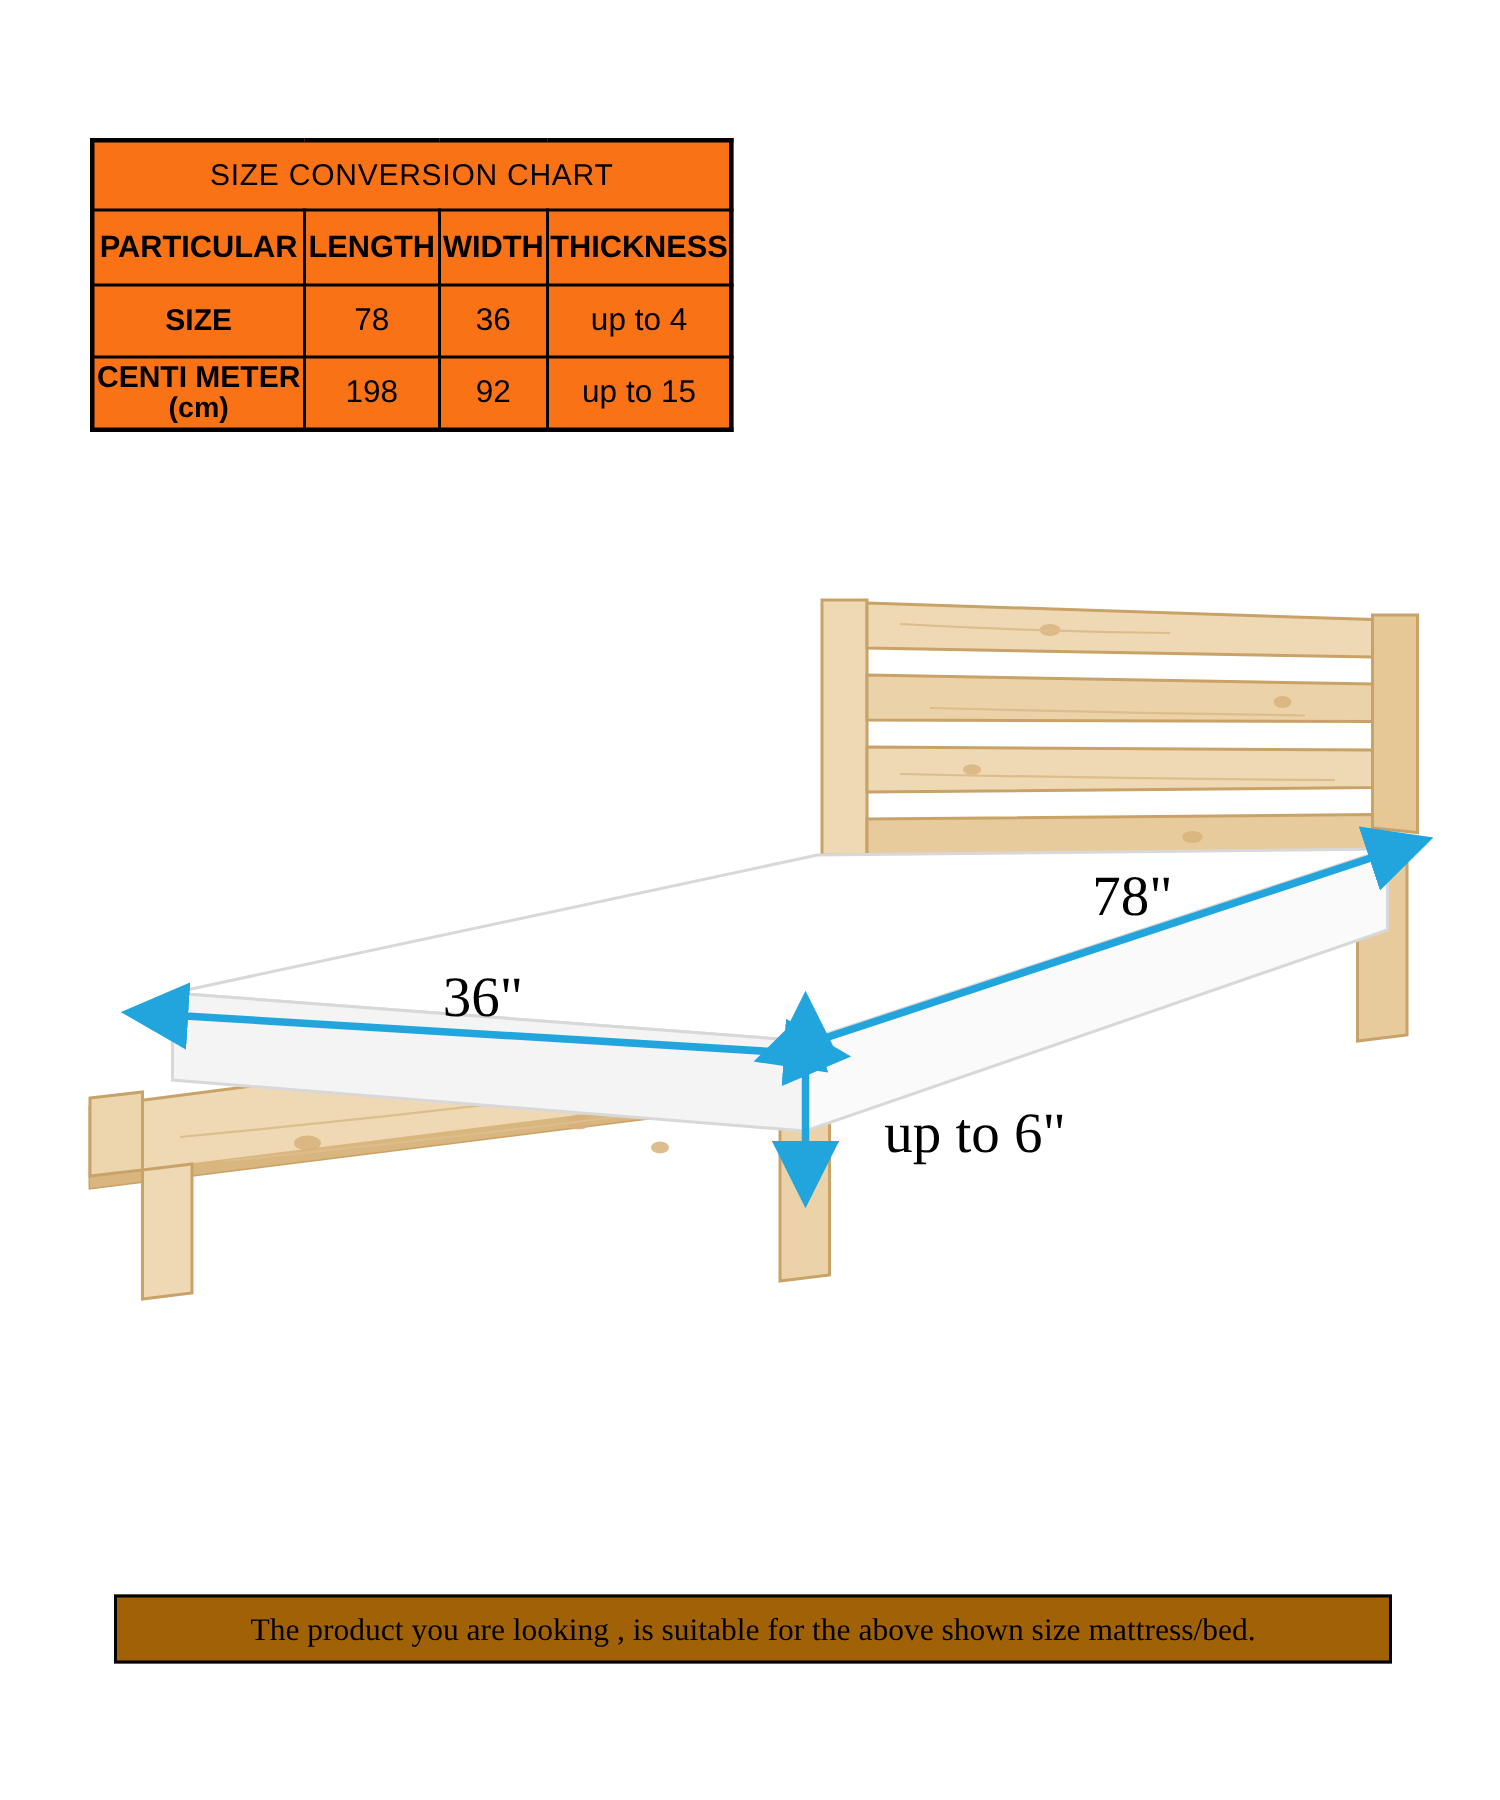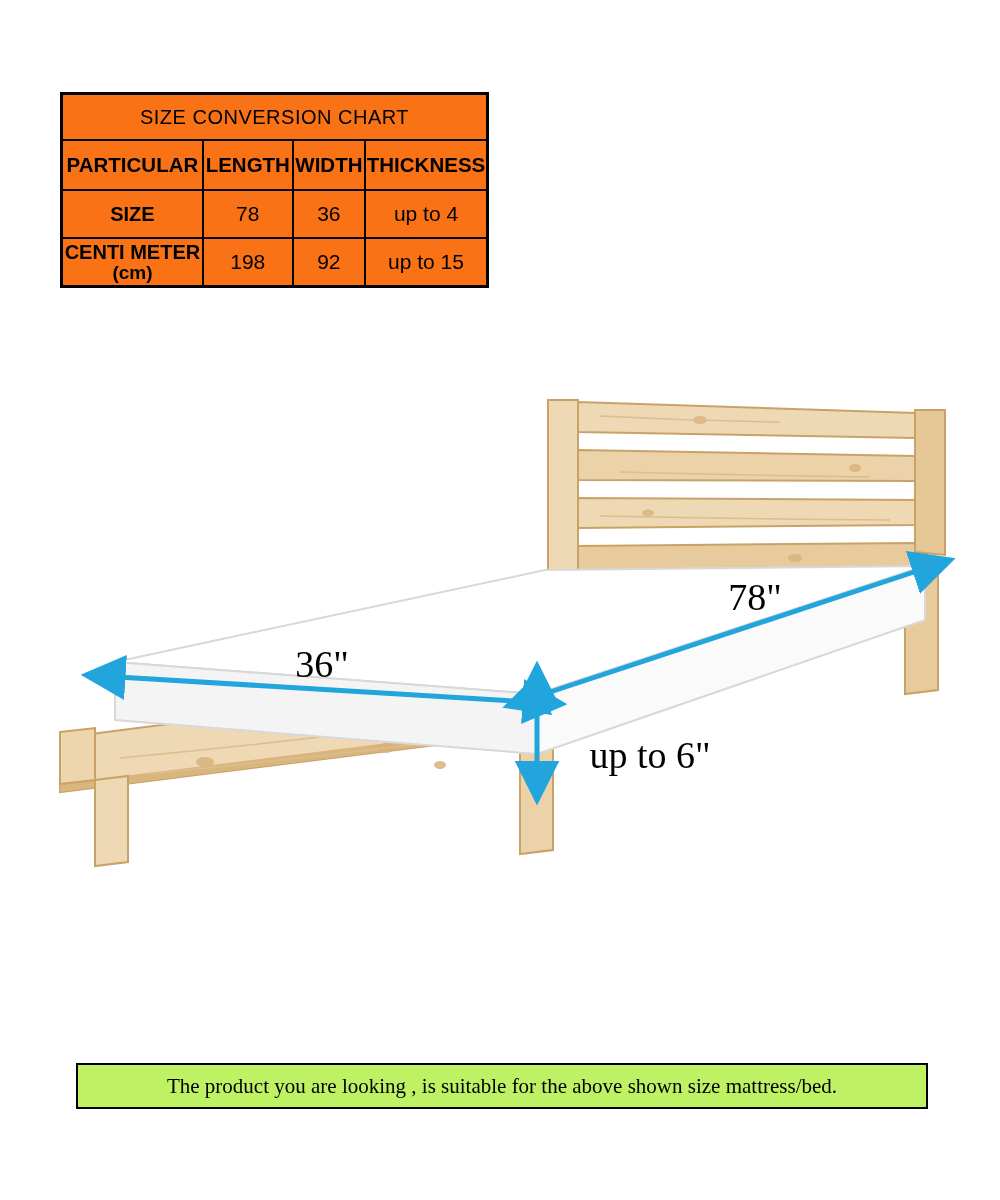--- a/index.html
+++ b/index.html
@@ -80,21 +80,21 @@
   }
 
   
   #note-box {
     position: absolute;
     left: 76px;
     top: 1063px;
     width: 848px;
     height: 42px;
     border: 2px solid #000;
-    background: #bef264;
+    background: #a16207;
     display: flex;
     align-items: center;
     justify-content: center;
   }
   #note-box .note-text {
     font-family: "Liberation Serif", serif;
     font-size: 21px;
     color: #000;
     white-space: nowrap;
   }

